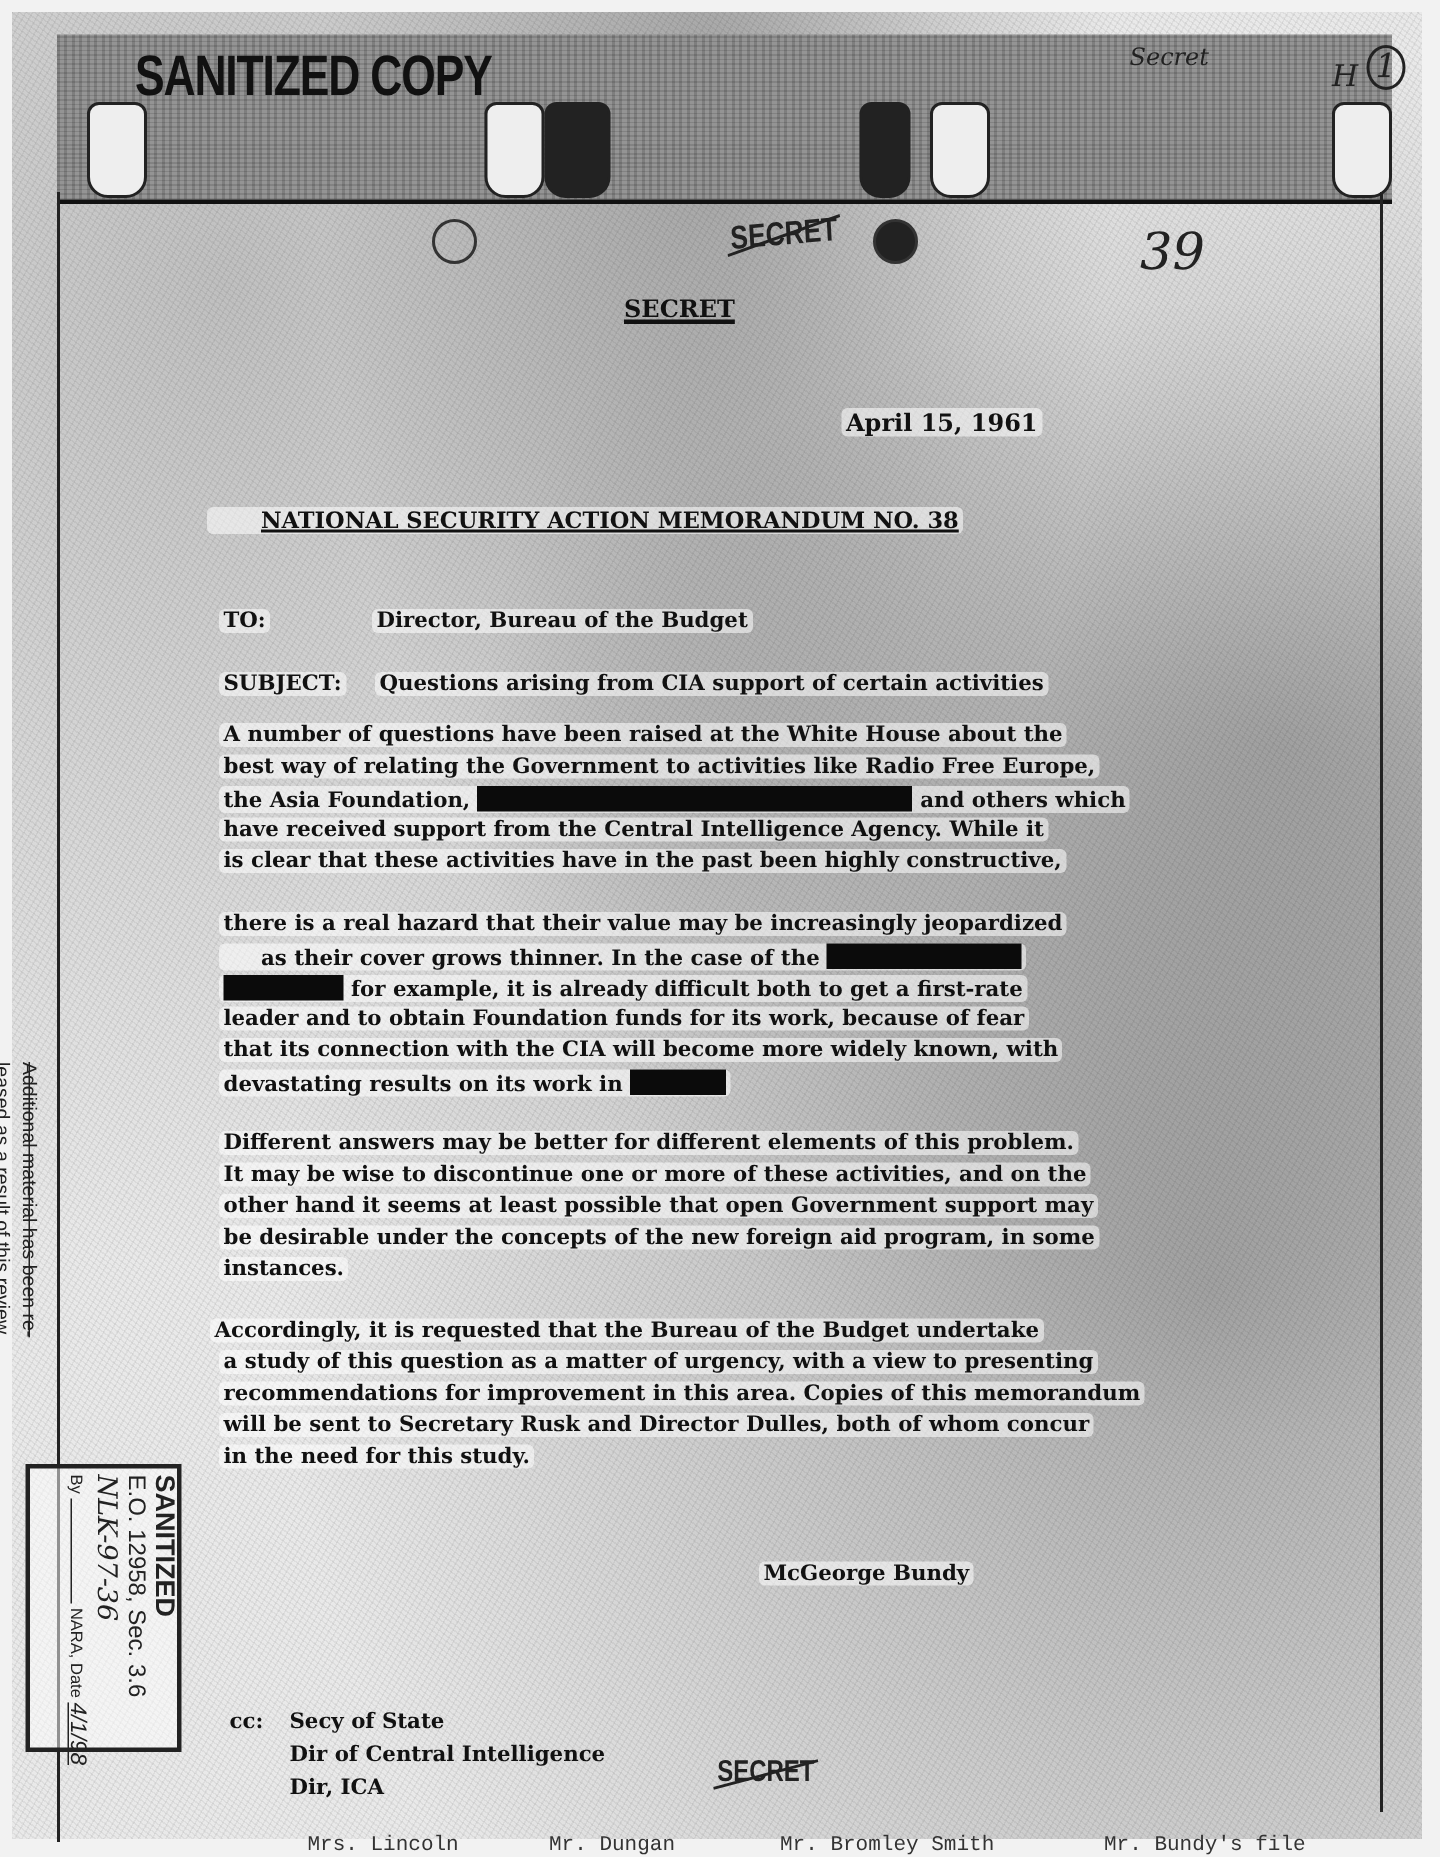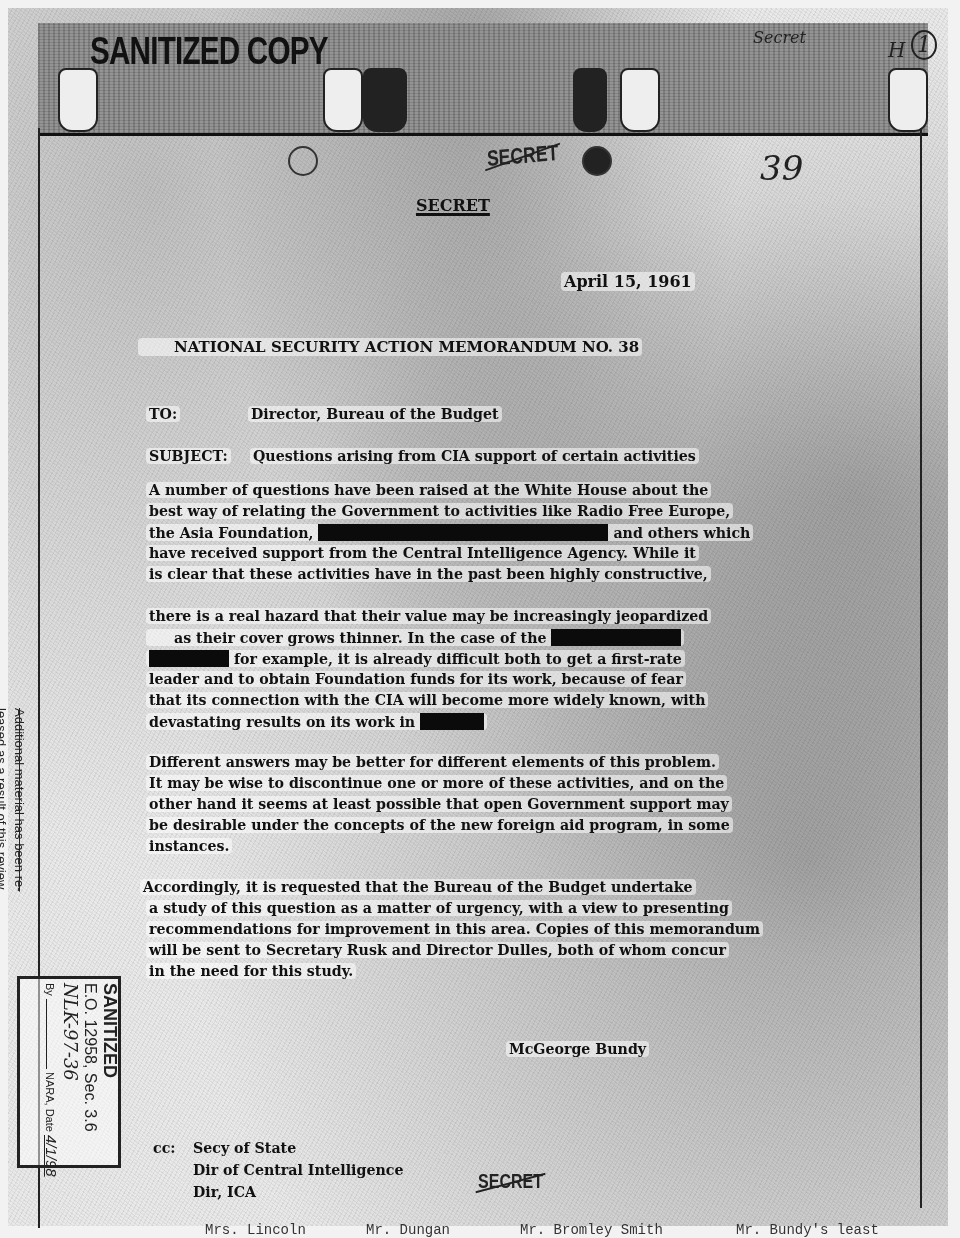--- a/index.html
+++ b/index.html
@@ -91,21 +91,21 @@
 
   <div class="text" style="left:408px; top:188px; font-size:16px; text-decoration: underline; text-decoration-thickness:3px;">
     <span>SECRET</span>
   </div>
 
   <div class="vline" style="left:30px; top:120px; height:1100px;"></div>
   <div class="vline" style="left:912px; top:120px; height:1080px;"></div>
 
   <div class="line" style="left:553px; top:264px; font-size:16px;">April 15, 1961</div>
 
-  <div class="line" style="left:130px; top:330px; font-size:15px; text-decoration-thickness:2px;padding-left:36px;">NATIONAL SECURITY ACTION MEMORANDUM NO. 38</div>
+  <div class="line" style="left:130px; top:330px; font-size:15px; text-decoration: underline; text-decoration-thickness:2px;padding-left:36px;">NATIONAL SECURITY ACTION MEMORANDUM NO. 38</div>
 
   <div class="line" style="left:138px; top:398px;">TO:</div>
   <div class="line" style="left:240px; top:398px;text-align:right;">Director, Bureau of the Budget</div>
 
   <div class="line" style="left:138px; top:440px;">SUBJECT:</div>
   <div class="line" style="left:242px; top:440px;">Questions arising from CIA support of certain activities</div>
 
   <div>
     <div class="line" style="left:138px; top:474px;">A number of questions have been raised at the White House about the</div>
     <div class="line" style="left:138px; top:495px;">best way of relating the Government to activities like Radio Free Europe,</div>
@@ -156,21 +156,21 @@
   <div class="line" style="left:182px; top:1154px; background:none;">Dir of Central Intelligence</div>
   <div class="line" style="left:182px; top:1176px; background:none;">Dir, ICA</div>
 
   <div class="secret-stamp" style="left:462px; top:1162px; font-size:20px; transform:scaleX(0.8);">
     <span>SECRET</span><span class="strike"></span>
   </div>
 
   <div class="dist" style="left:185px;">Mrs. Lincoln</div>
   <div class="dist" style="left:346px;">Mr. Dungan</div>
   <div class="dist" style="left:500px;">Mr. Bromley Smith</div>
-  <div class="dist" style="left:716px;">Mr. Bundy's least</div>
+  <div class="dist" style="left:716px;">Mr. Bundy's file</div>
 
   <div class="margin-note">
     <div style="text-decoration: line-through;">Additional material has been re-</div>
     <div style="text-decoration: underline;">leased as a result of this review.</div>
   </div>
 
   <div class="stamp-box">
     <div class="stamp-inner">
       <div style="font-size:18px; font-weight:bold;">SANITIZED</div>
       <div style="font-size:16px;">E.O. 12958, Sec. 3.6</div>

